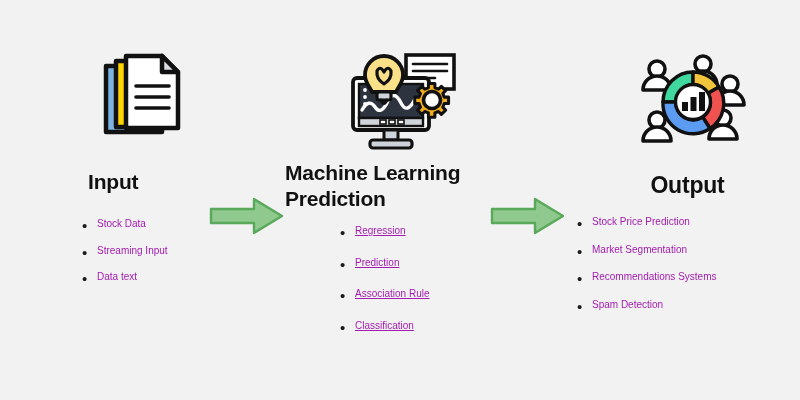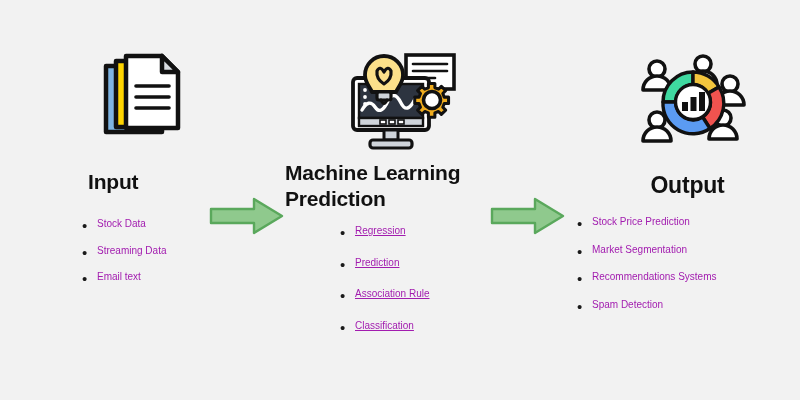--- a/index.html
+++ b/index.html
@@ -130,22 +130,22 @@
         <line x1="40" y1="34" x2="73" y2="34" stroke="#111111" stroke-width="3.6" stroke-linecap="round"></line>
         <line x1="40" y1="45" x2="73" y2="45" stroke="#111111" stroke-width="3.6" stroke-linecap="round"></line>
         <line x1="40" y1="56" x2="73" y2="56" stroke="#111111" stroke-width="3.6" stroke-linecap="round"></line>
       </svg>
     </div>
 
     <div class="heading" id="heading-input">Input</div>
 
     <ul class="bullets" id="bullets-input">
       <li>Stock Data</li>
-      <li>Streaming Data</li>
-      <li>Email text</li>
+      <li>Streaming Input</li>
+      <li>Data text</li>
     </ul>
   </div>
 
   <svg class="arrow" id="arrow-1" width="78" height="40" viewBox="0 0 78 40">
     <path d="M3 13 h43 V3 l28 17 -28 17 V27 H3 Z" fill="#8fc98d" stroke="#5aa85c" stroke-width="2.4" stroke-linejoin="round"></path>
   </svg>
 
   <div class="column" id="col-techniques">
 
     <div class="icon-wrap">

